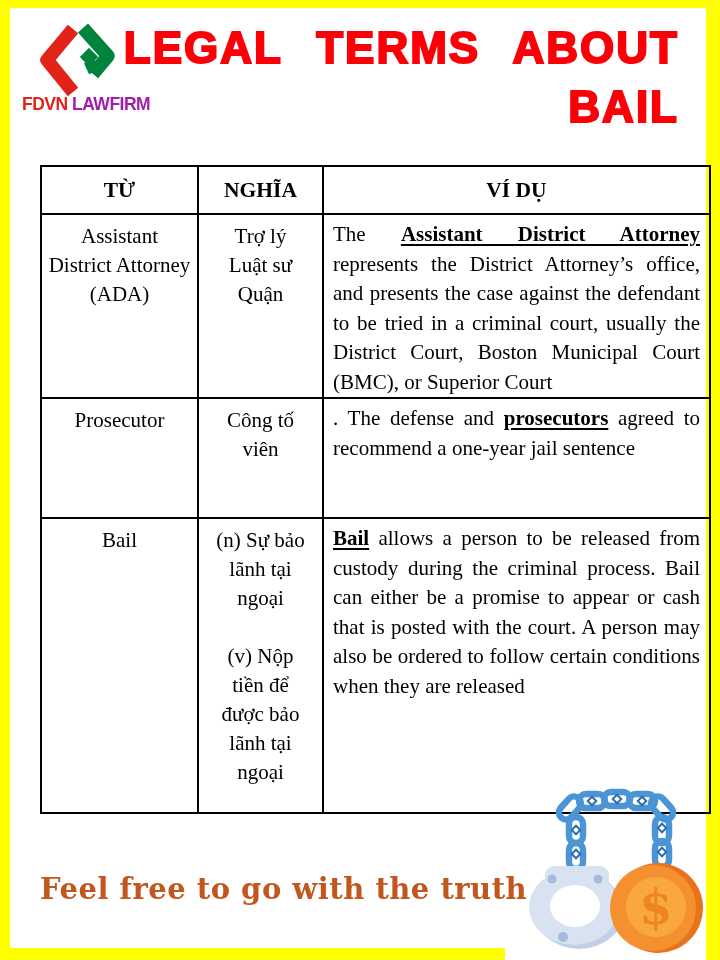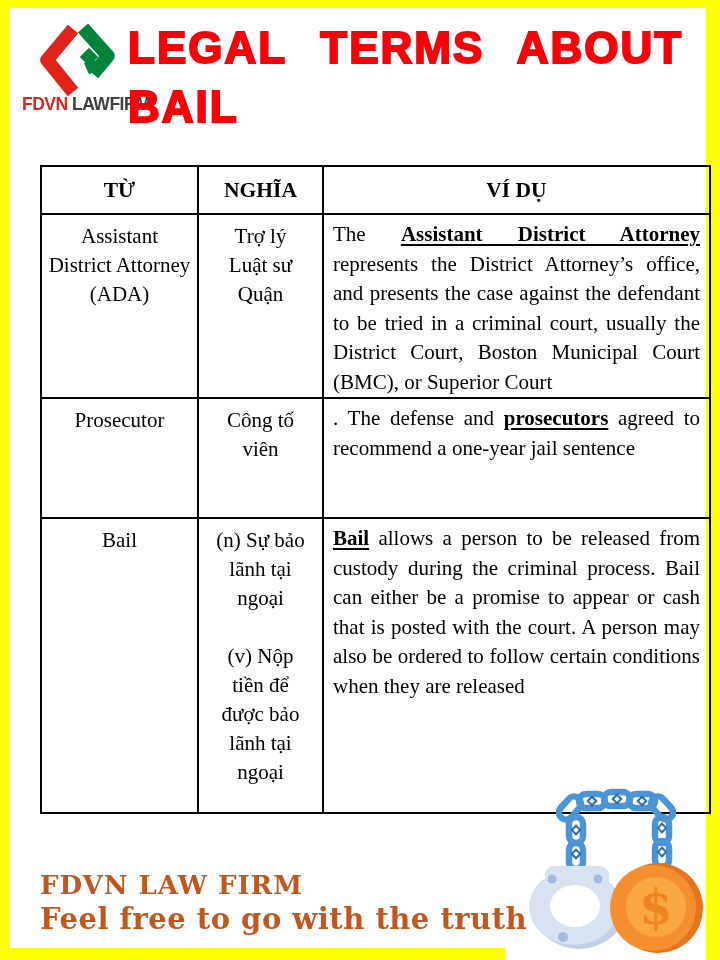--- a/index.html
+++ b/index.html
@@ -8,23 +8,23 @@
 
   .page { position:relative; width:720px; height:960px; background:#FFFF00; overflow:hidden; }
   .content { position:absolute; left:10px; top:8px; width:696px; height:940px; background:#ffffff; }
 
   
   .logo-mark { position:absolute; left:22px; top:8px; }
   .logo-text { position:absolute; left:12px; top:86px; width:130px;
                font-family:"Liberation Sans",sans-serif; font-weight:bold;
                font-size:17.5px; letter-spacing:-0.5px; white-space:nowrap; }
   .logo-text .red { color:#E2231A; }
-  .logo-text .green { color:#404040; }
+  .logo-text .green { color:#a21caf; }
 
-  .title { position:absolute; left:118px; top:10px; width:568px; text-align:left;
+  .title { position:absolute; left:101px; top:10px; width:568px; text-align:right;
            font-family:"Liberation Sans",sans-serif; font-weight:bold;
            color:#FB0007; -webkit-text-stroke:2px #FB0007;
            font-size:44px; line-height:59px; letter-spacing:2px; word-spacing:0.45em; }
 
   
   table.vocab { position:absolute; left:30px; top:157px; border-collapse:collapse;
                 table-layout:fixed; width:669px; }
   table.vocab th, table.vocab td { border:2px solid #000; vertical-align:top; overflow:hidden; }
   table.vocab th { height:48px; vertical-align:middle; text-align:center;
                    font-size:21.5px; font-weight:bold; }
@@ -92,21 +92,20 @@
         <td class="meaning">
           <div>(n) Sự bảo lãnh tại ngoại</div>
           <div class="meaning-verb">(v) Nộp tiền để được bảo lãnh tại ngoại</div>
         </td>
         <td class="example"><b><u>Bail</u></b> allows a person to be released from custody during the criminal process. Bail can either be a promise to appear or cash that is posted with the court. A person may also be ordered to follow certain conditions when they are released</td>
       </tr>
     </tbody>
       </table>
 
     <div class="footer">
-      <div class="firm">FDVN LAW FIRM</div>
       <div class="slogan">Feel free to go with the truth</div>
     </div>
   </div>
 
   <svg class="illustration" width="201" height="180" viewBox="0 0 201 180">
     <rect x="0" y="162" width="201" height="18" fill="#ffffff"></rect>
 
     <g fill="none" stroke="#4B94D6" stroke-width="6.5">
       <rect x="52" y="21" width="26" height="14" rx="7" transform="rotate(-48 65 28)"></rect>
       <rect x="74" y="14" width="26" height="14" rx="7"></rect>

